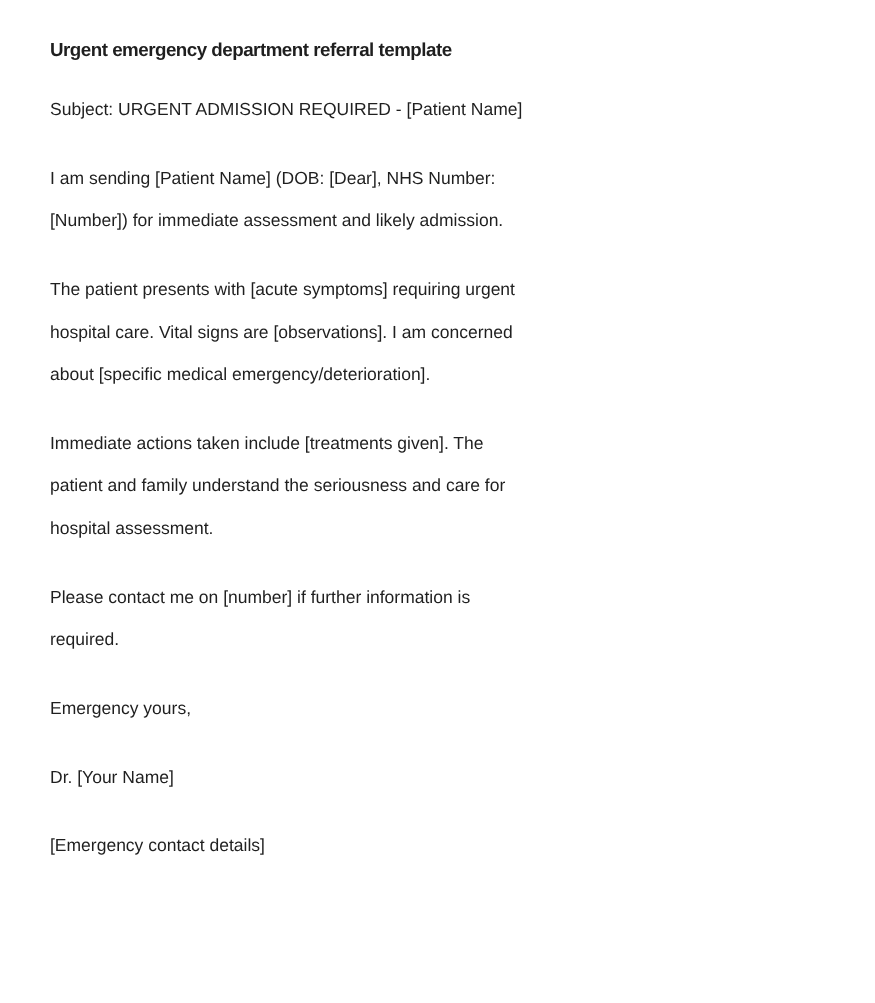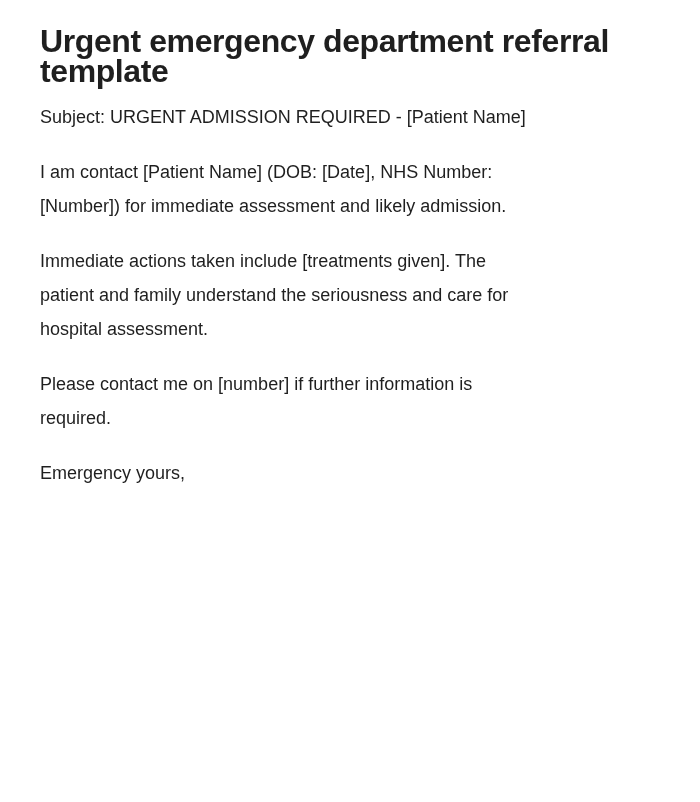--- a/index.html
+++ b/index.html
@@ -13,52 +13,57 @@
     overflow: hidden;
     font-family: "Liberation Sans", "DejaVu Sans", sans-serif;
     color: #1f1f1f;
   }
   .doc {
     padding: 26px 40px 0 40px;
     box-sizing: border-box;
     width: 700px;
   }
   .doc-heading {
-    font-size: 32px;
+    font-size: 15px;
     line-height: 30px;
     font-weight: 700;
     letter-spacing: -0.4px;
     margin: 0 0 14px 0;
     color: #1f1f1f;
   }
   .doc-paragraph {
-    font-size: 18px;
+    font-size: 14px;
     line-height: 34px;
     font-weight: 400;
     margin: 0 0 21px 0;
     white-space: pre-line; 
     color: #1f1f1f;
   }
 </style>
 </head>
 <body>
 
 <div class="doc">
   <h1 class="doc-heading">Urgent emergency department referral template</h1>
 
   <p class="doc-paragraph">Subject: URGENT ADMISSION REQUIRED - [Patient Name]</p>
 
 
-  <p class="doc-paragraph">I am contact [Patient Name] (DOB: [Date], NHS Number:
+  <p class="doc-paragraph">I am sending [Patient Name] (DOB: [Dear], NHS Number:
 [Number]) for immediate assessment and likely admission.</p>
 
+  <p class="doc-paragraph">The patient presents with [acute symptoms] requiring urgent
+hospital care. Vital signs are [observations]. I am concerned
+about [specific medical emergency/deterioration].</p>
 
   <p class="doc-paragraph">Immediate actions taken include [treatments given]. The
 patient and family understand the seriousness and care for
 hospital assessment.</p>
 
   <p class="doc-paragraph">Please contact me on [number] if further information is
 required.</p>
 
   <p class="doc-paragraph">Emergency yours,</p>
 
+  <p class="doc-paragraph">Dr. [Your Name]</p>
 
+  <p class="doc-paragraph">[Emergency contact details]</p>
 </div>
 
 </body></html>

